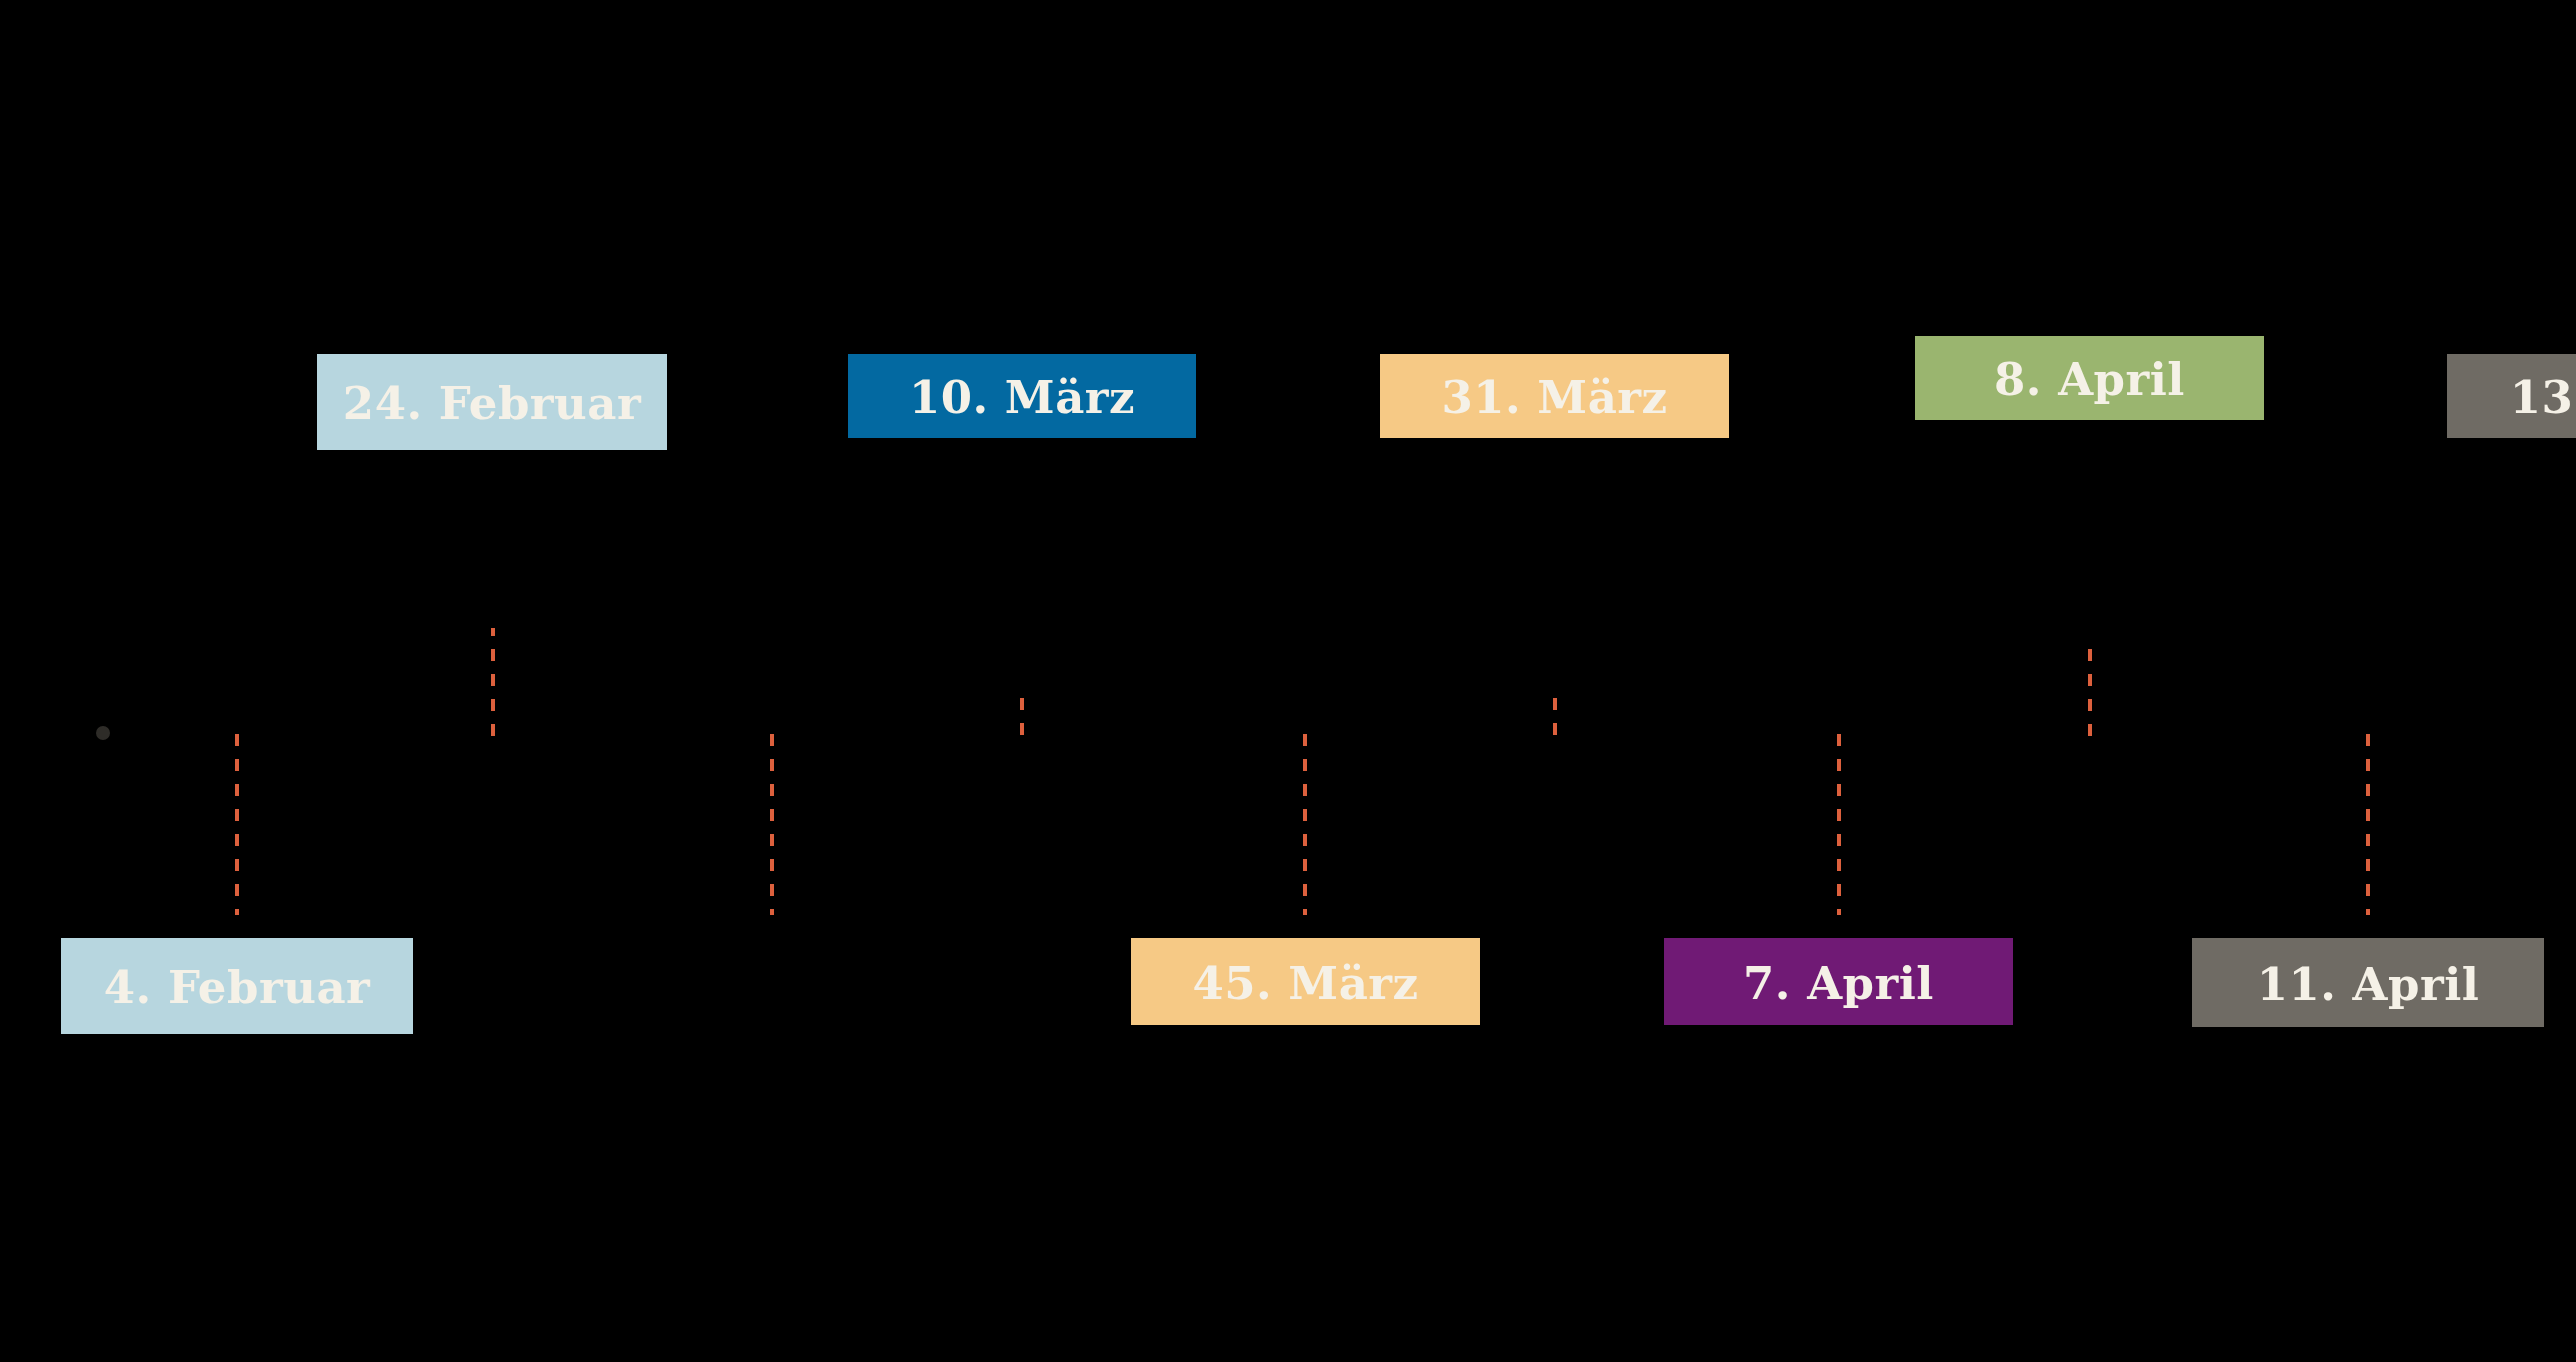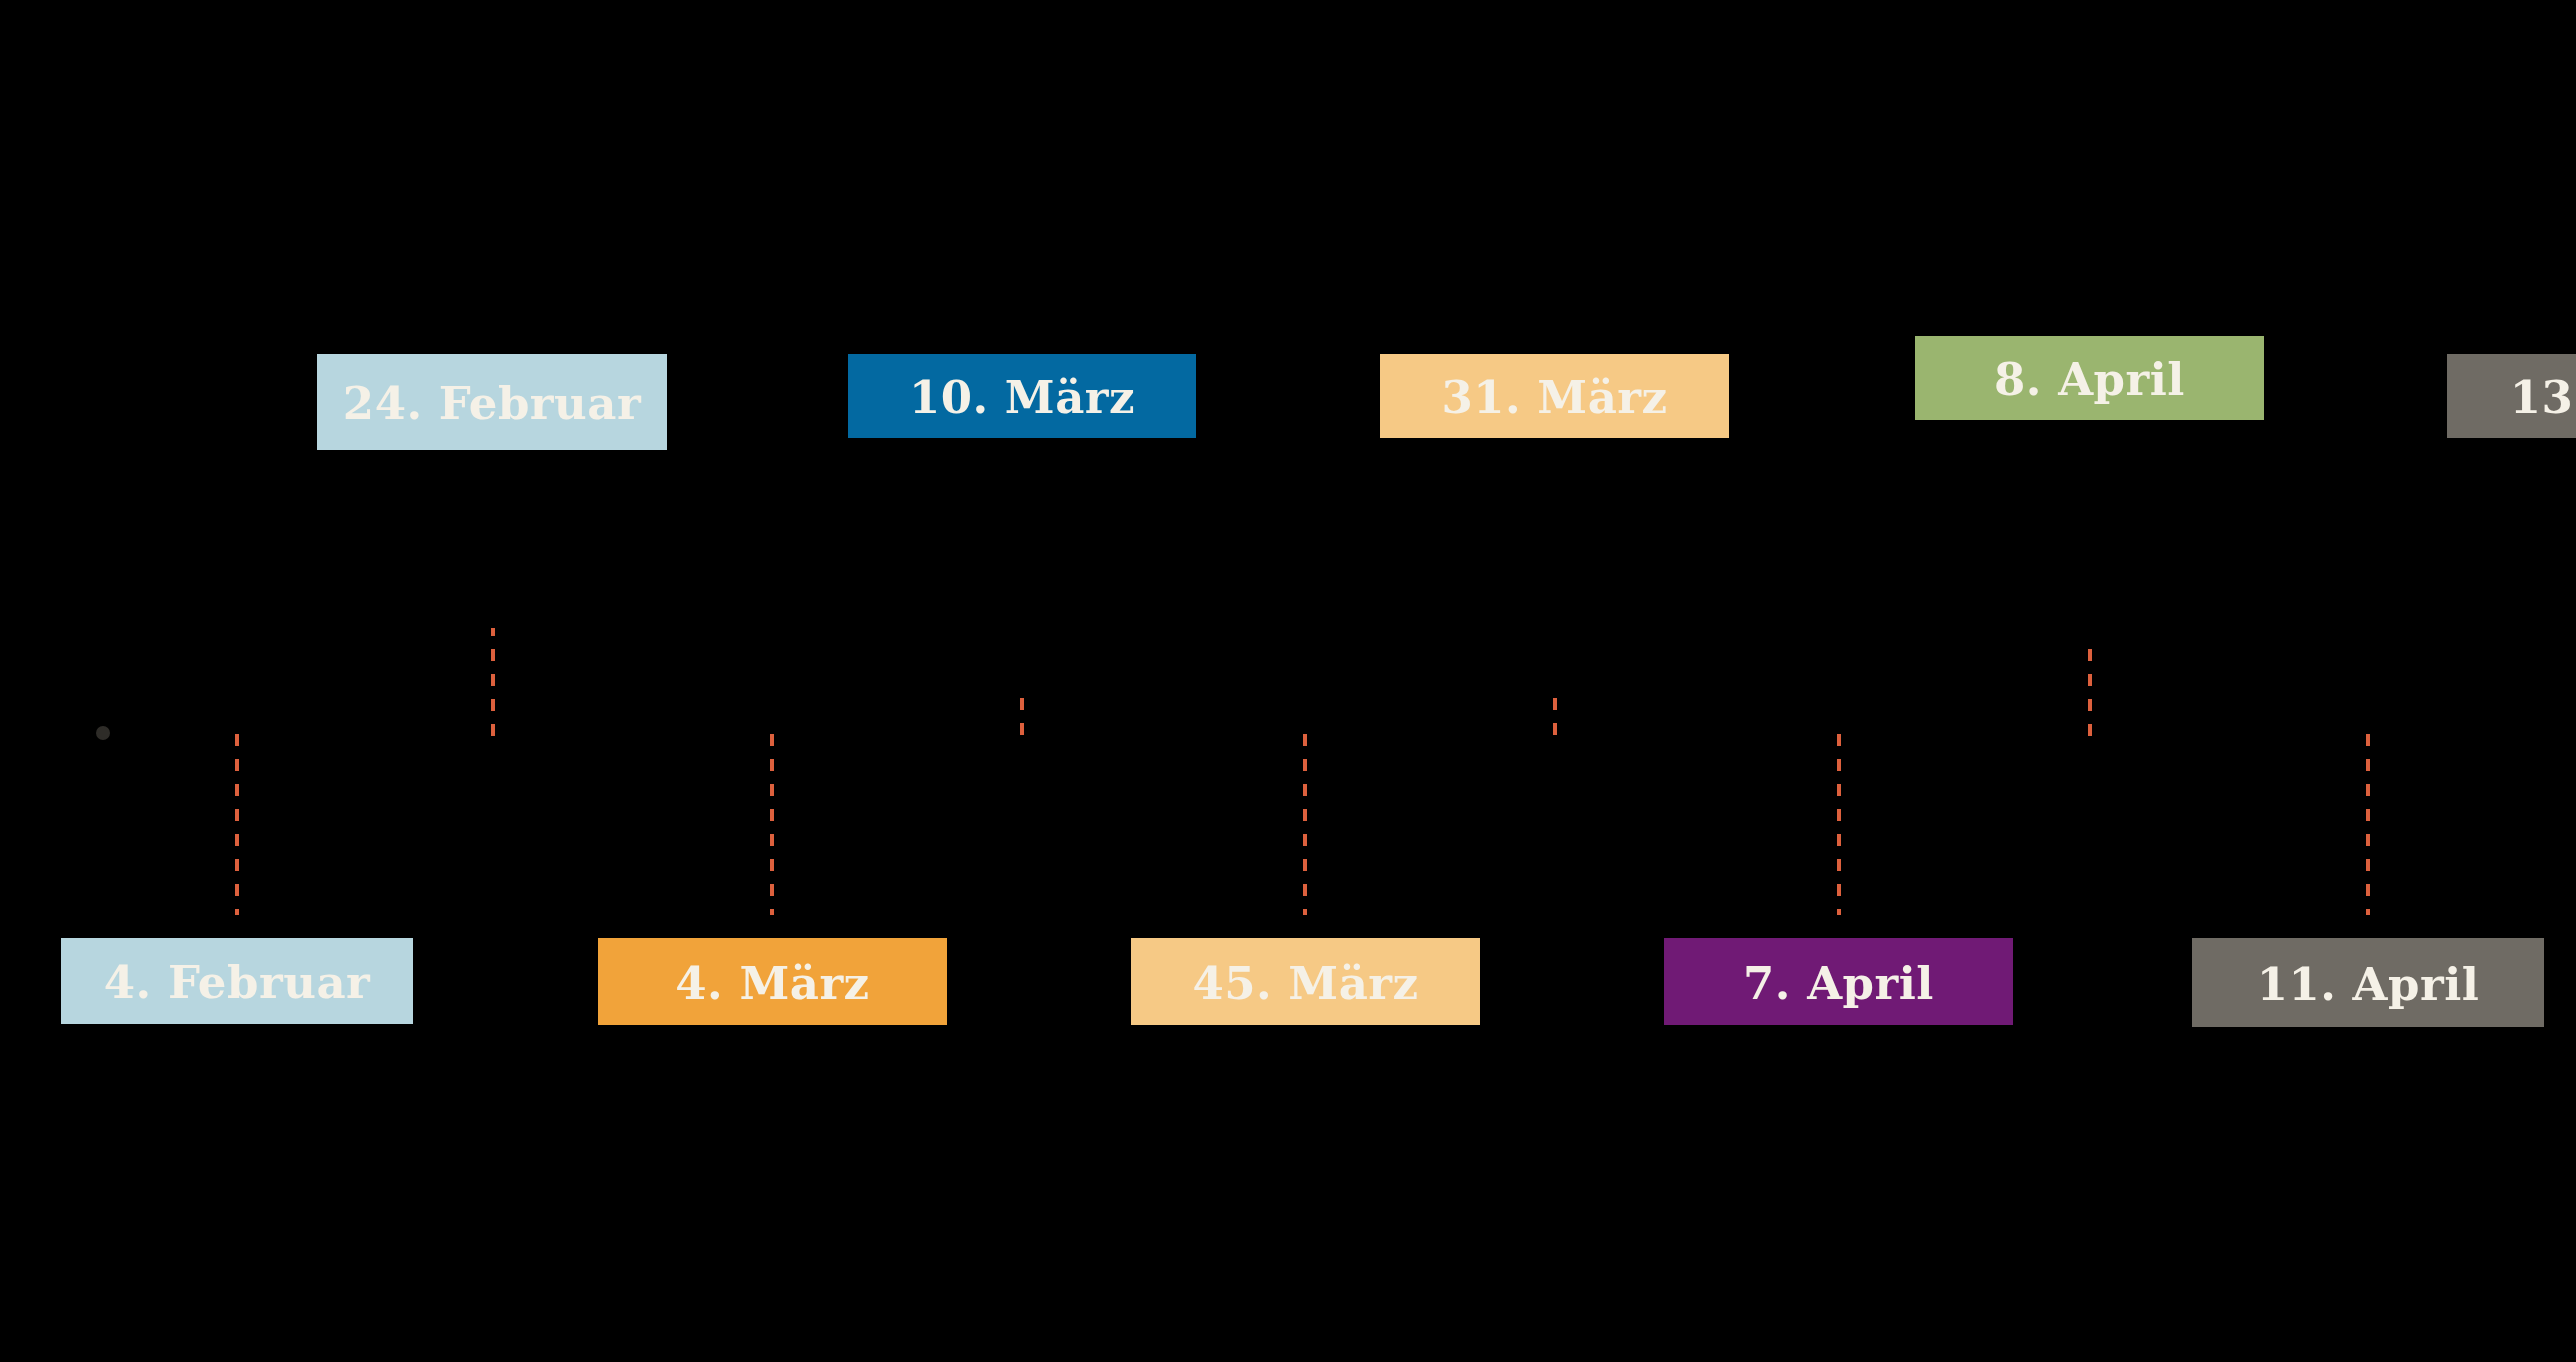--- a/index.html
+++ b/index.html
@@ -68,27 +68,24 @@
       <span class="event-label">31. März</span>
     </div>
     <div class="connector from-top" style="left: 1553px; top: 689px; height: 46px;"></div>
     <div class="event-box" style="left: 1915px; width: 349px; top: 336px; height: 84px; background: rgb(154, 181, 111);">
       <span class="event-label">8. April</span>
     </div>
     <div class="connector from-top" style="left: 2088px; top: 649px; height: 87px;"></div>
     <div class="event-box" style="left: 2447px; width: 348px; top: 354px; height: 84px; background: rgb(111, 107, 100);">
       <span class="event-label">13. April</span>
     </div>
-    <div class="event-box" style="left: 61px; width: 352px; top: 938px; height: 86px; background: rgb(183, 214, 223);">
+    <div class="event-box" style="left: 61px; width: 352px; top: 938px; height: 96px; background: rgb(183, 214, 223);">
       <span class="event-label">4. Februar</span>
     </div>
     <div class="connector from-bottom" style="left: 235px; top: 734px; height: 181px;"></div>
-    <div class="event-box" style="left: 598px; width: 349px; top: 938px; height: 87px; background: rgb(241, 163, 58);">
-      <span class="event-label">4. März</span>
-    </div>
     <div class="connector from-bottom" style="left: 770px; top: 734px; height: 181px;"></div>
     <div class="event-box" style="left: 1131px; width: 349px; top: 938px; height: 87px; background: rgb(246, 201, 133);">
       <span class="event-label">45. März</span>
     </div>
     <div class="connector from-bottom" style="left: 1303px; top: 734px; height: 181px;"></div>
     <div class="event-box" style="left: 1664px; width: 349px; top: 938px; height: 87px; background: #701a75;">
       <span class="event-label">7. April</span>
     </div>
     <div class="connector from-bottom" style="left: 1837px; top: 734px; height: 181px;"></div>
     <div class="event-box" style="left: 2192px; width: 352px; top: 938px; height: 89px; background: rgb(111, 107, 100);">

